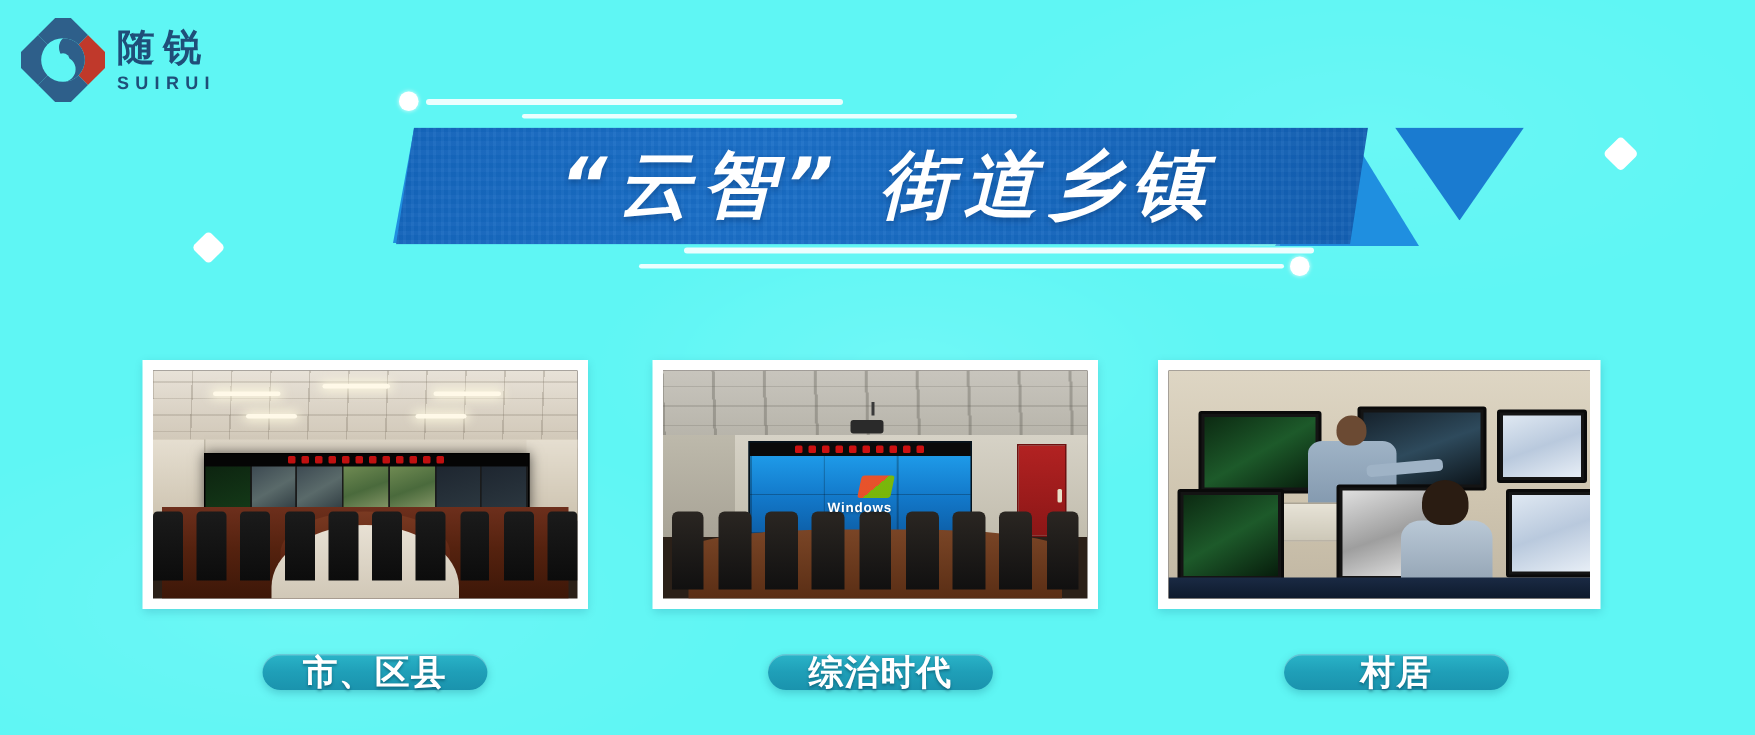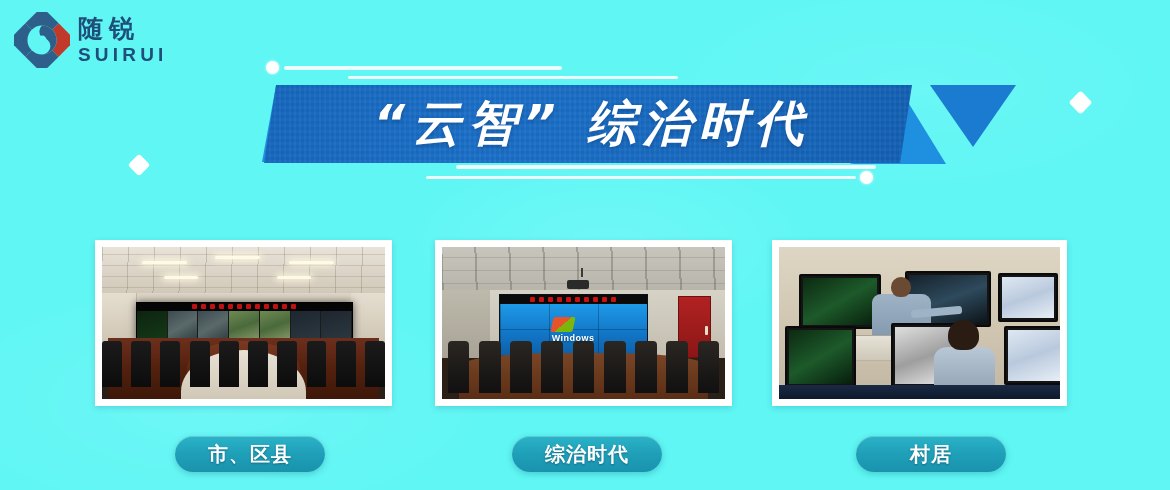--- a/index.html
+++ b/index.html
@@ -46,21 +46,21 @@
   .logo-mark { width: 56px; height: 56px; display: block; }
   .logo-text { display: flex; flex-direction: column; line-height: 1; }
   .logo-cn {
     font-size: 25px;
     font-weight: 700;
     color: #1f4e79;
     letter-spacing: 6px;
     font-family: "Liberation Sans", sans-serif;
   }
   .logo-en {
-    font-size: 19px;
+    font-size: 12px;
     font-weight: 700;
     color: #1f4e79;
     letter-spacing: 4.2px;
     margin-top: 4px;
     font-family: "Liberation Sans", sans-serif;
   }
 
   
   .banner-wrap {
     position: absolute;
@@ -343,21 +343,21 @@
     display: flex; align-items: center; justify-content: center;
   }
   .p2-vw-grid {
     position: absolute; inset: 0;
     background:
       repeating-linear-gradient(90deg, rgba(0,0,0,.25) 0 1px, rgba(0,0,0,0) 1px 33.3%),
       repeating-linear-gradient(0deg, rgba(0,0,0,.25) 0 1px, rgba(0,0,0,0) 1px 50%);
   }
   .p2-winlogo {
     position: relative;
-    display: flex; flex-direction: column; align-items: flex-start; z-index: 2;
+    display: flex; flex-direction: column; align-items: flex-end; z-index: 2;
   }
   .p2-winflag {
     width: 22px; height: 15px;
     background:
       linear-gradient(135deg, #f25022 0 50%, #7fba00 50% 100%);
     transform: skewX(-12deg);
     border-radius: 2px;
     opacity: .95;
   }
   .p2-wintext {
@@ -433,29 +433,29 @@
   .p3-counter {
     position: absolute; left: 18%; top: 58%; width: 28%; height: 16%;
     background: linear-gradient(180deg,#e6e2d6,#cdc8b8);
     border: 1px solid rgba(120,110,95,.4);
   }
 
   
   .pill {
     position: absolute;
     top: 196px;
-    height: 36px;
+    height: 24px;
     border-radius: 18px;
     background: linear-gradient(180deg, #2ab4c8 0%, #1f9fb8 50%, #1a93ad 100%);
     box-shadow: 0 2px 6px rgba(0,70,100,.25), inset 0 1px 0 rgba(255,255,255,.28);
     display: flex;
     align-items: center;
     justify-content: center;
     color: #ffffff;
-    font-size: 20px;
+    font-size: 23px;
     font-weight: 700;
     letter-spacing: 1px;
     text-shadow: 0 1px 2px rgba(0,50,70,.45);
     font-family: "DejaVu Sans", "Liberation Sans", sans-serif;
   }
   .pill-1 { left: 80px;  width: 150px; }
   .pill-2 { left: 77px;  width: 150px; }
   .pill-3 { left: 84px;  width: 150px; }
 </style>
 </head>
@@ -493,21 +493,21 @@
 
     <div class="tri-left"></div>
     <div class="sliver-left"></div>
 
     <div class="tri-up"></div>
     <div class="tri-down"></div>
     <div class="sliver-right"></div>
 
     <div class="bar">
       <div class="bar-texture"></div>
-      <div class="bar-title">“云智” 综治时代</div>
+      <div class="bar-title">“云智” 街道乡镇</div>
     </div>
 
     <div class="deco-line ban-bot-l1"></div>
     <div class="deco-line ban-bot-l2"></div>
     <div class="deco-dot ban-bot-dot"></div>
   </div>
 
   <div class="cards">
 
     <div class="card card-1">

